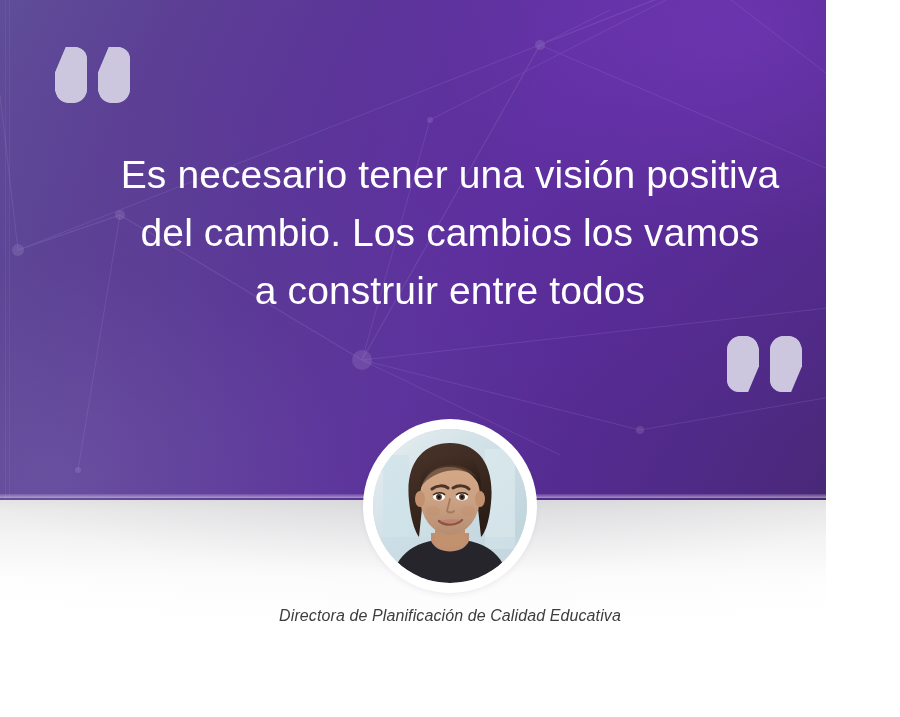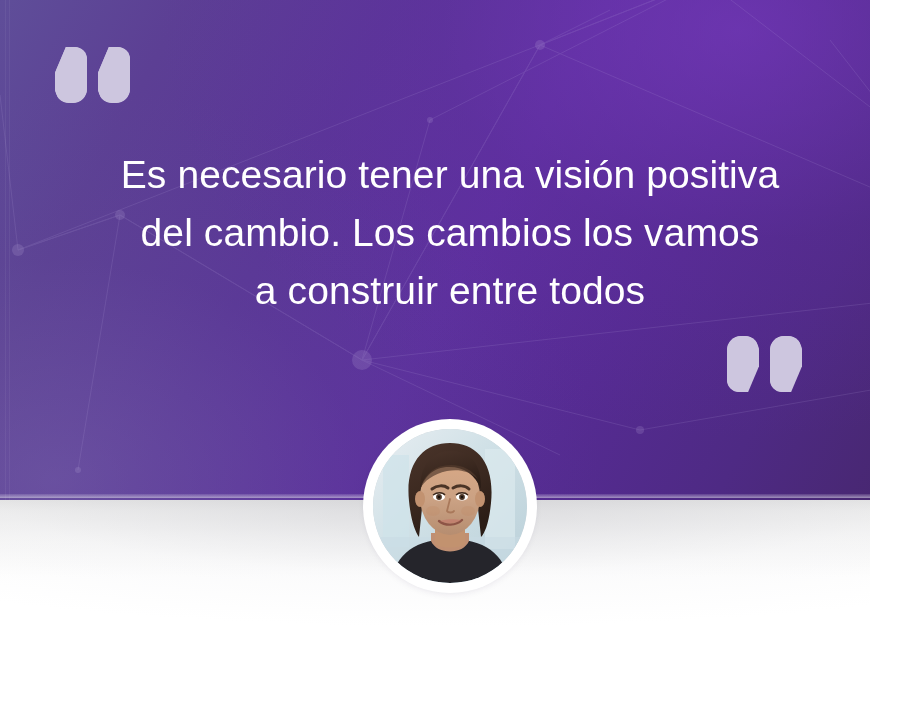--- a/index.html
+++ b/index.html
@@ -13,21 +13,20 @@
     font-family: "Liberation Sans", sans-serif;
     overflow: hidden;
   }
 
   #card {
     position: relative;
     width: 826px;
     height: 717px;
     background: #86efac;
     overflow: hidden;
-    padding-left: 44px;
   }
 
   
   .white-area {
     position: absolute;
     left: 0;
     top: 497px;
     width: 900px;
     height: 220px;
     background: linear-gradient(to bottom,
@@ -344,15 +343,16 @@
           <path d="M 67 92 C 73 95 83 95 88 91 C 82 90 72 90 67 92 Z" fill="#c4736a" opacity="0.55"></path>
 
           <ellipse cx="60" cy="82" rx="7" ry="5" fill="#c08a68" opacity="0.3"></ellipse>
           <ellipse cx="95" cy="82" rx="7" ry="5" fill="#c08a68" opacity="0.3"></ellipse>
         </g>
       </svg>
     </div>
   </div>
 
   <div class="attrib">
+    <div class="role">Directora de Planificación de Calidad Educativa</div>
   </div>
 
 </div>
 
 </body></html>

